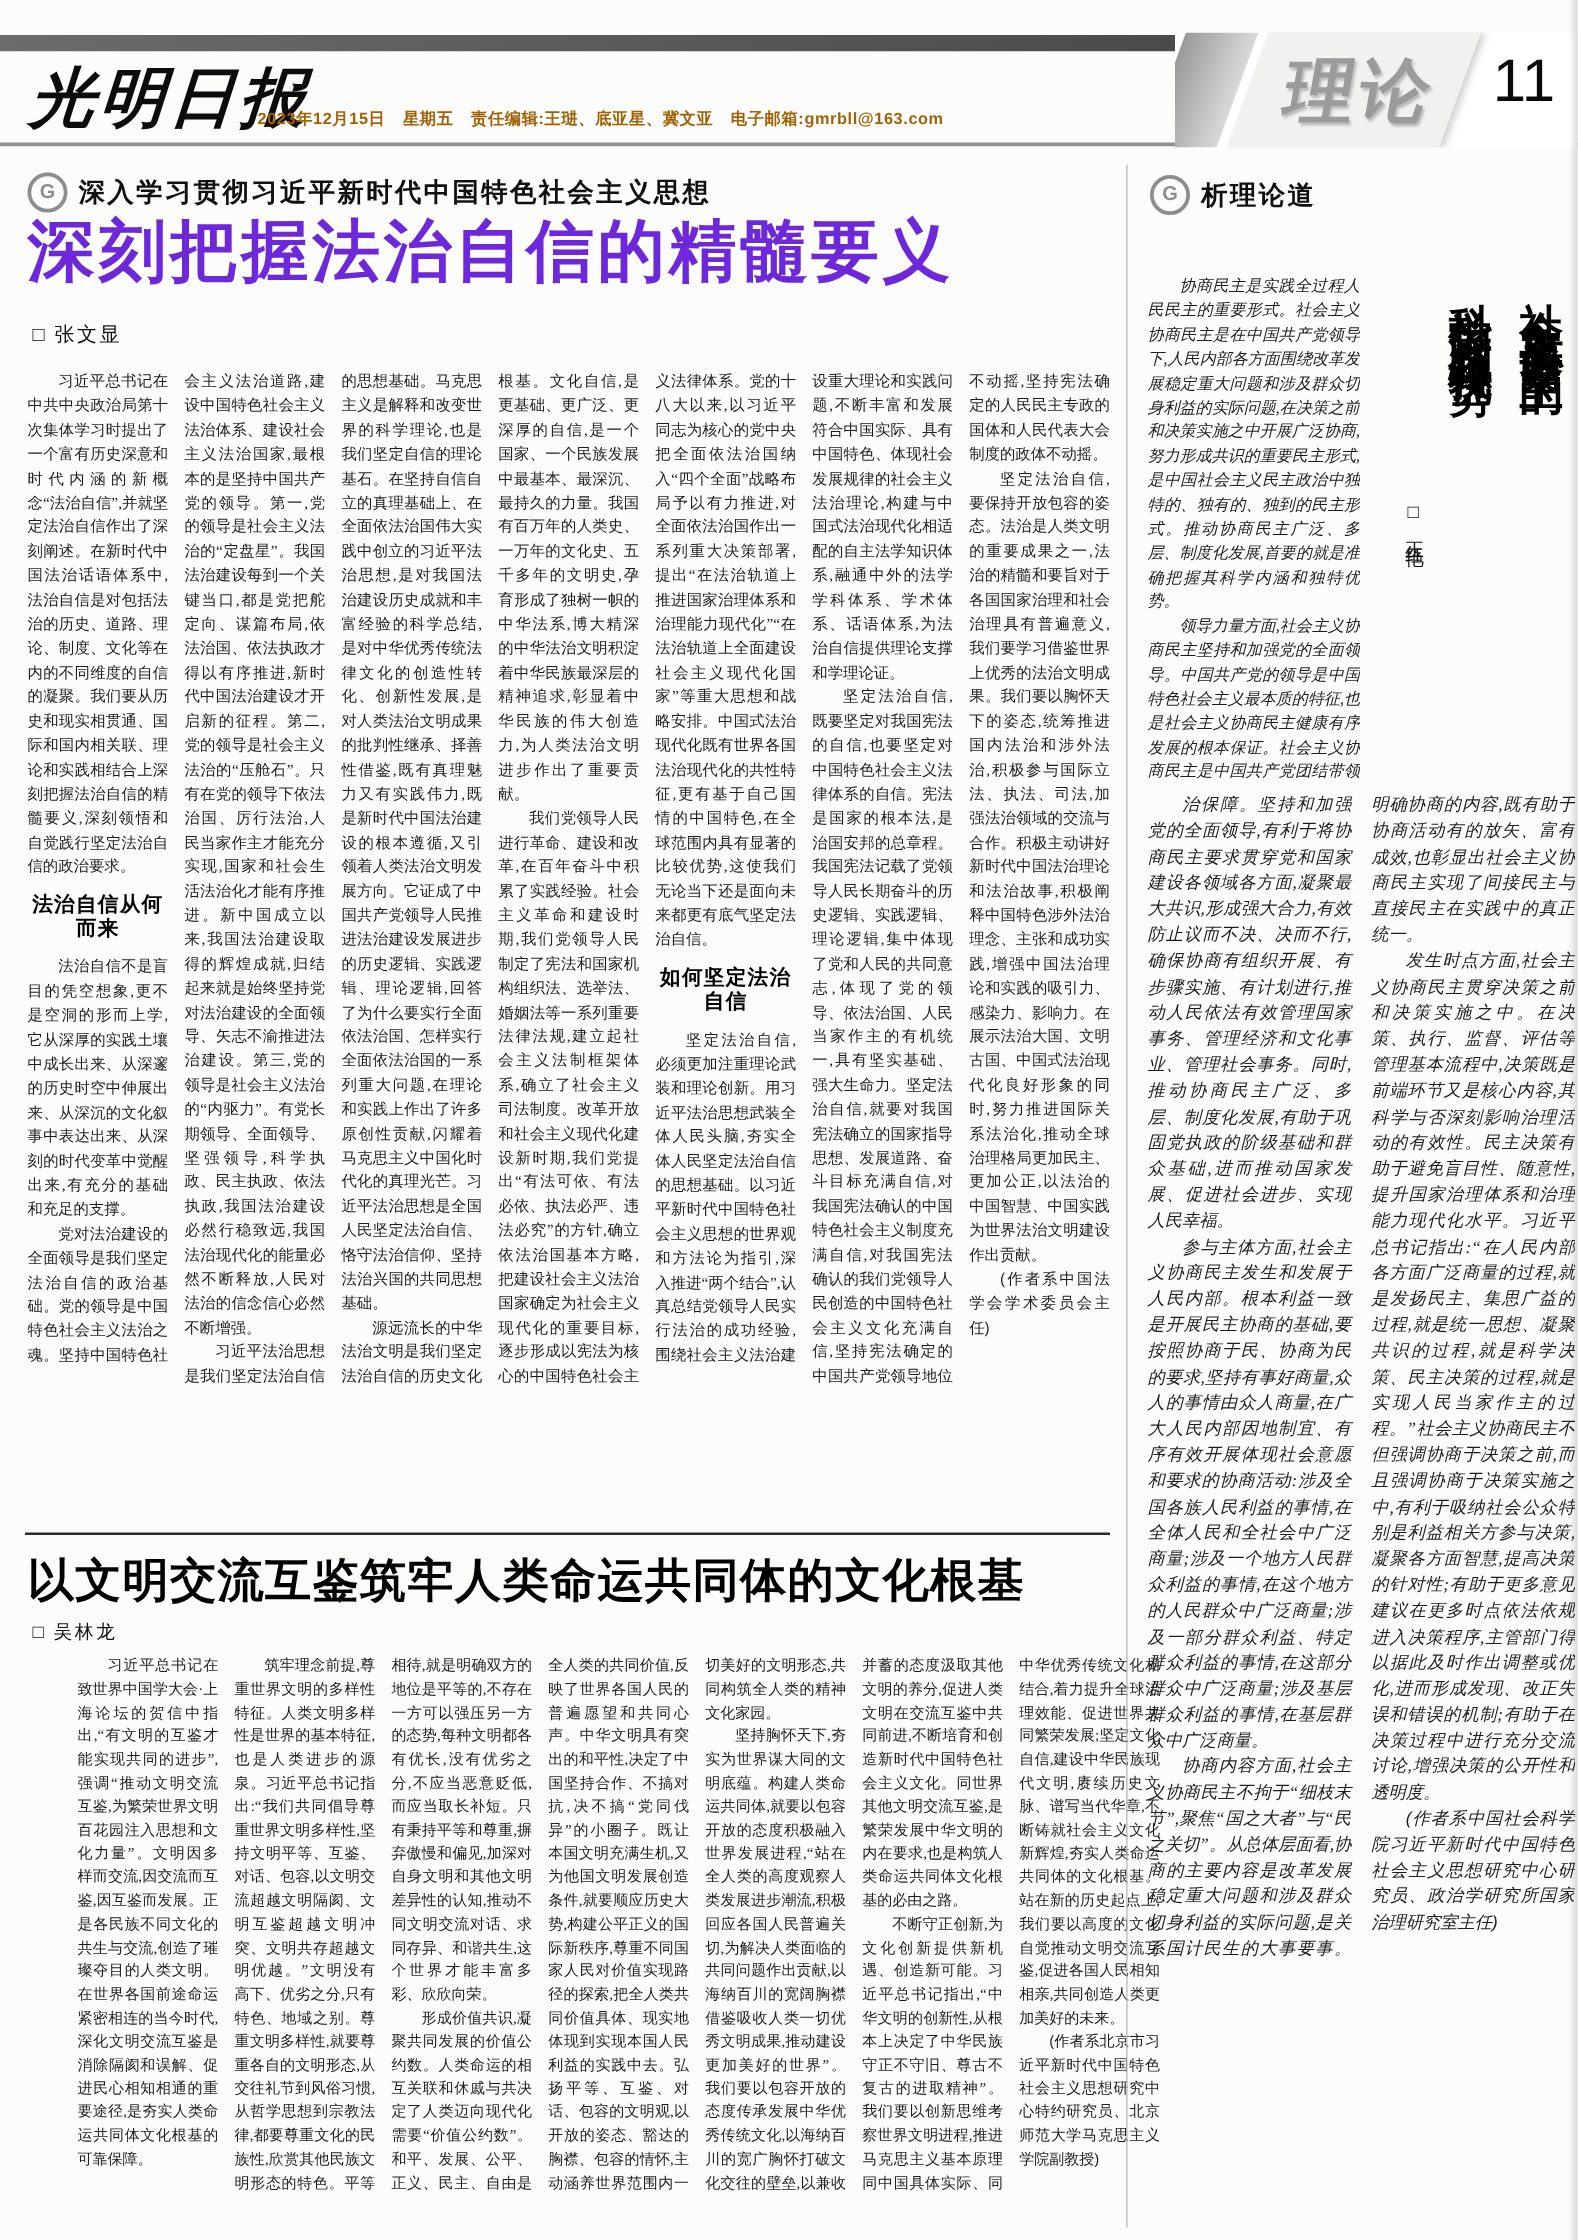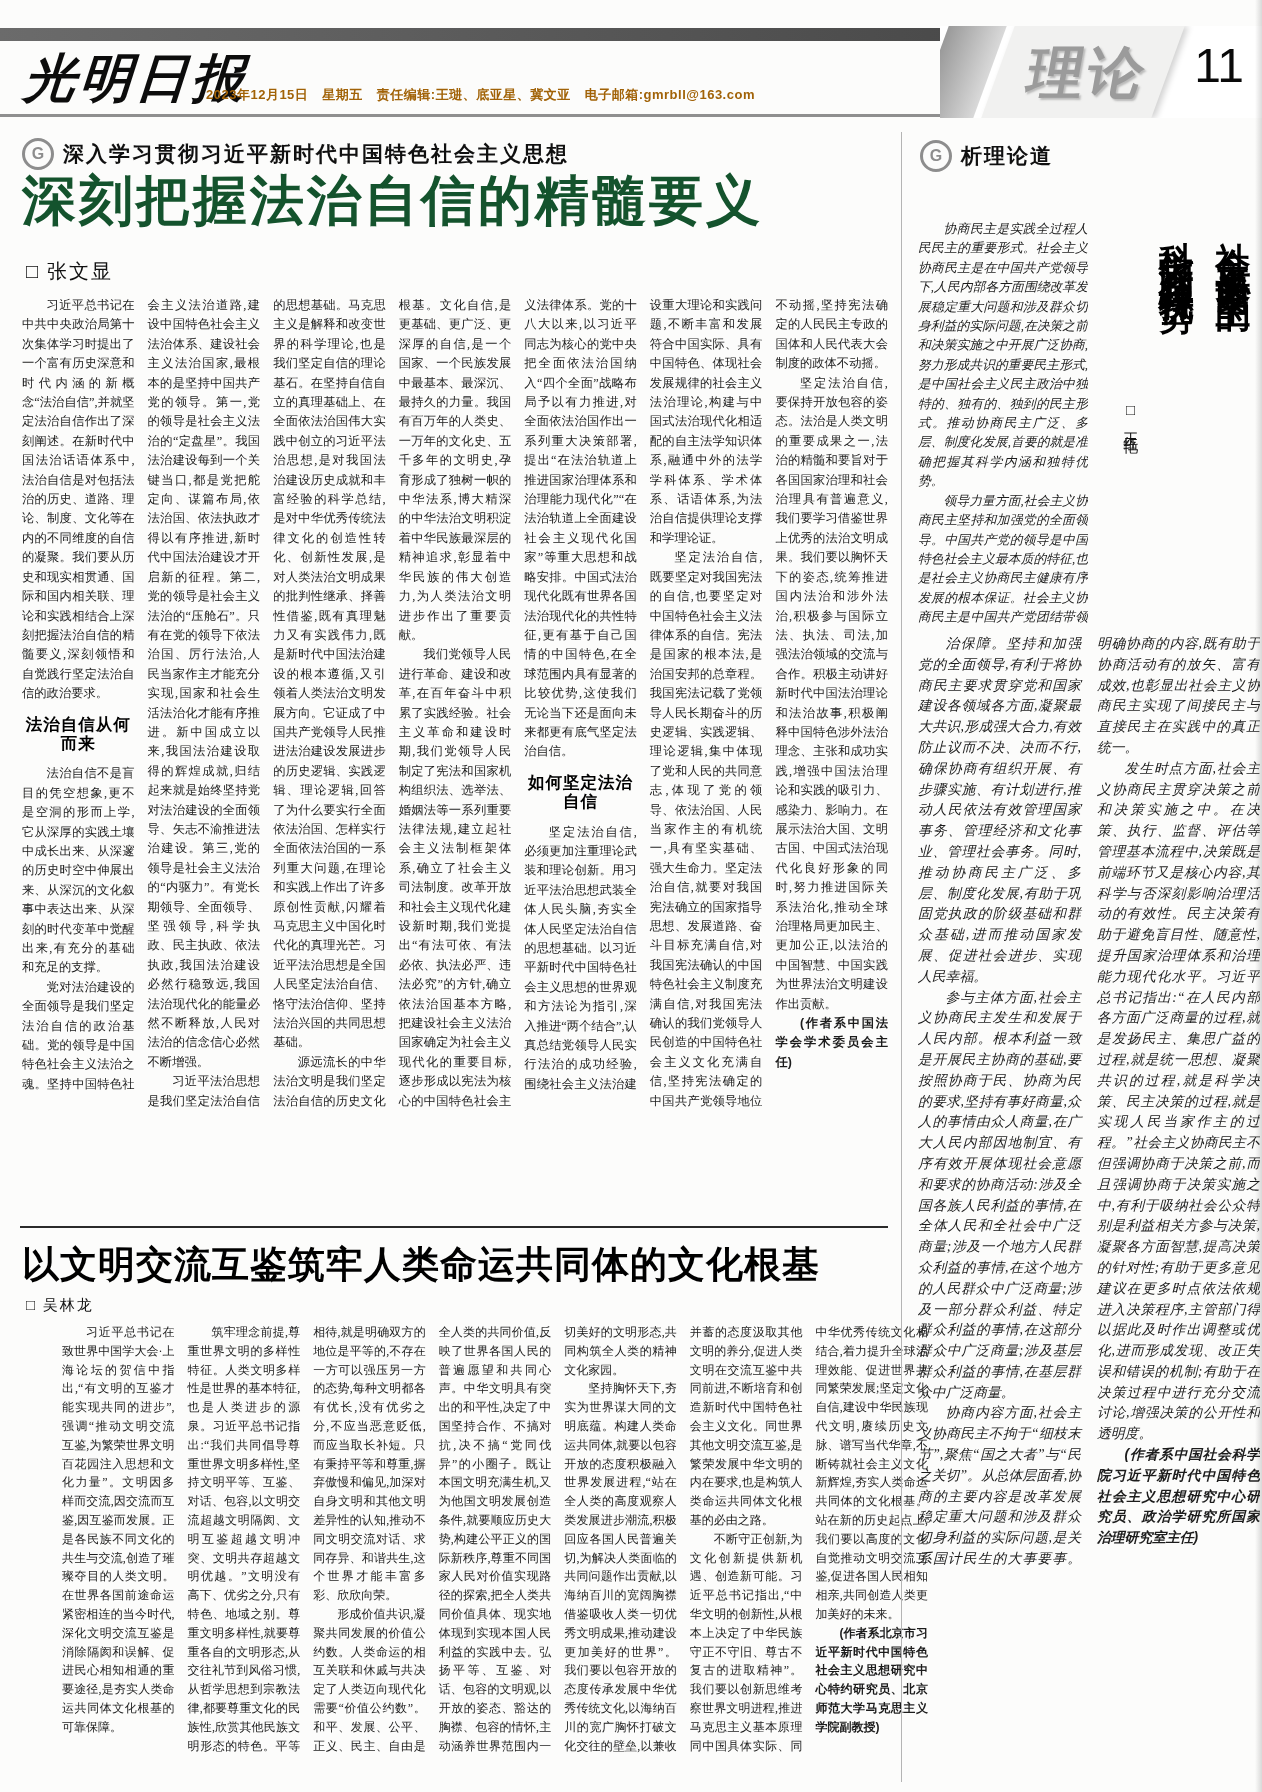--- a/index.html
+++ b/index.html
@@ -22,27 +22,27 @@
               box-shadow:4px 0 6px rgba(0,0,0,.18);}
   .section-label{position:absolute;left:88px;top:10px;font-size:56px;font-weight:900;color:#9b9b9b;
                  letter-spacing:4px;transform:skewX(-10deg);text-shadow:2px 2px 2px rgba(120,120,120,.45);}
   .page-number{position:absolute;right:18px;top:12px;font-size:48px;font-weight:500;color:#0a0a0a;}
 
   
   .kicker{display:flex;align-items:center;gap:9px;}
   .g-icon{display:inline-flex;align-items:center;justify-content:center;width:26px;height:26px;border:3px solid #8d8d8d;
           border-radius:50%;color:#8d8d8d;font-weight:900;font-size:16px;font-family:"Liberation Sans",sans-serif;}
   .kicker-text{font-size:21px;font-weight:900;letter-spacing:2px;color:#101010;}
-  .headline-1{left:22px;top:172px;width:860px;font-size:54px;font-weight:900;letter-spacing:3px;color:#14532d;line-height:1.1;}
-  .byline{font-size:20px;color:#111;letter-spacing:2px;}
+  .headline-1{left:22px;top:172px;width:860px;font-size:54px;font-weight:900;letter-spacing:3px;color:#6d28d9;line-height:1.1;}
+  .byline{font-size:16px;color:#111;letter-spacing:2px;}
   .bodytext p{margin:0;text-indent:2em;text-align:justify;}
   .cols7{column-count:7;column-gap:13px;}
   h3.sub{text-align:center;font-family:"Liberation Sans","DejaVu Sans",sans-serif;font-size:16.5px;font-weight:900;
          margin:11px 0;letter-spacing:1px;color:#000000;}
-  .attr{font-family:"Liberation Sans","DejaVu Sans",sans-serif;font-weight:700;font-style:normal;margin-top:2px;}
+  .attr{font-family:"Liberation Sans","DejaVu Sans",sans-serif;font-weight:400;font-style:normal;margin-top:2px;}
   .body-1{left:22px;top:296px;width:866px;height:916px;overflow:hidden;font-size:12.3px;line-height:19.4px;}
 
   .h-divider{left:20px;top:1226px;width:868px;height:2px;background:#2b2b2b;}
   .headline-2{left:22px;top:1240px;width:866px;font-size:37px;font-weight:900;letter-spacing:1px;color:#000;}
   .byline-2{left:26px;top:1296px;font-size:15px;}
   .body-2{left:22px;top:1323px;width:866px;height:460px;overflow:hidden;font-size:12px;line-height:18.8px;margin-left:40px;}
 
   
   .v-divider{left:901px;top:132px;width:1px;height:1650px;background:#b4b4b4;}
   .kicker-3{left:920px;top:140px;}

